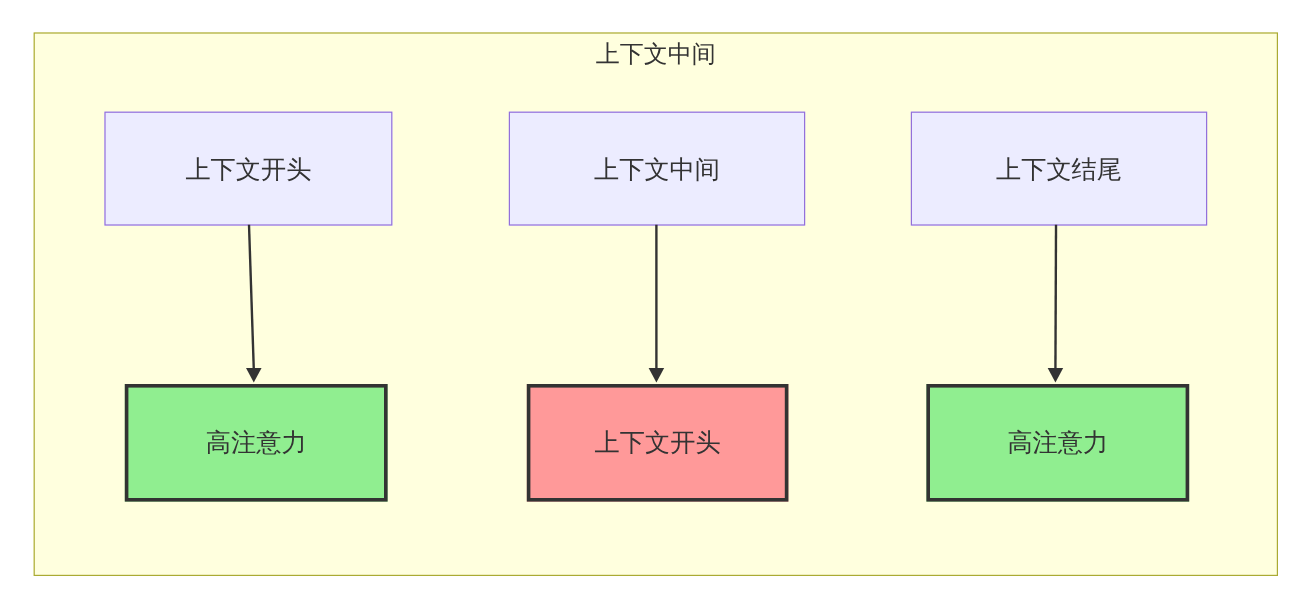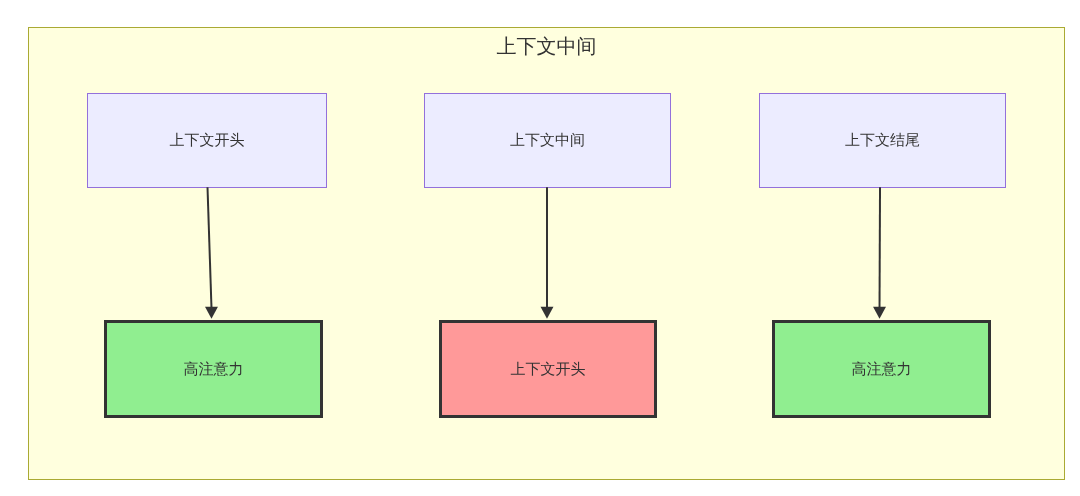--- a/index.html
+++ b/index.html
@@ -31,21 +31,21 @@
     font-size: 20px;
     line-height: 26px;
   }
   .node {
     position: absolute;
     box-sizing: border-box;
     display: flex;
     align-items: center;
     justify-content: center;
     text-align: center;
-    font-size: 15px;
+    font-size: 21px;
   }
   .node-ctx {
     top: 65px;
     height: 95px;
     background: var(--context-node-fill, #ececff);
     border: 1.3px solid var(--context-node-border, #9370db);
   }
   .node-att {
     top: 292px;
     height: 98px;

